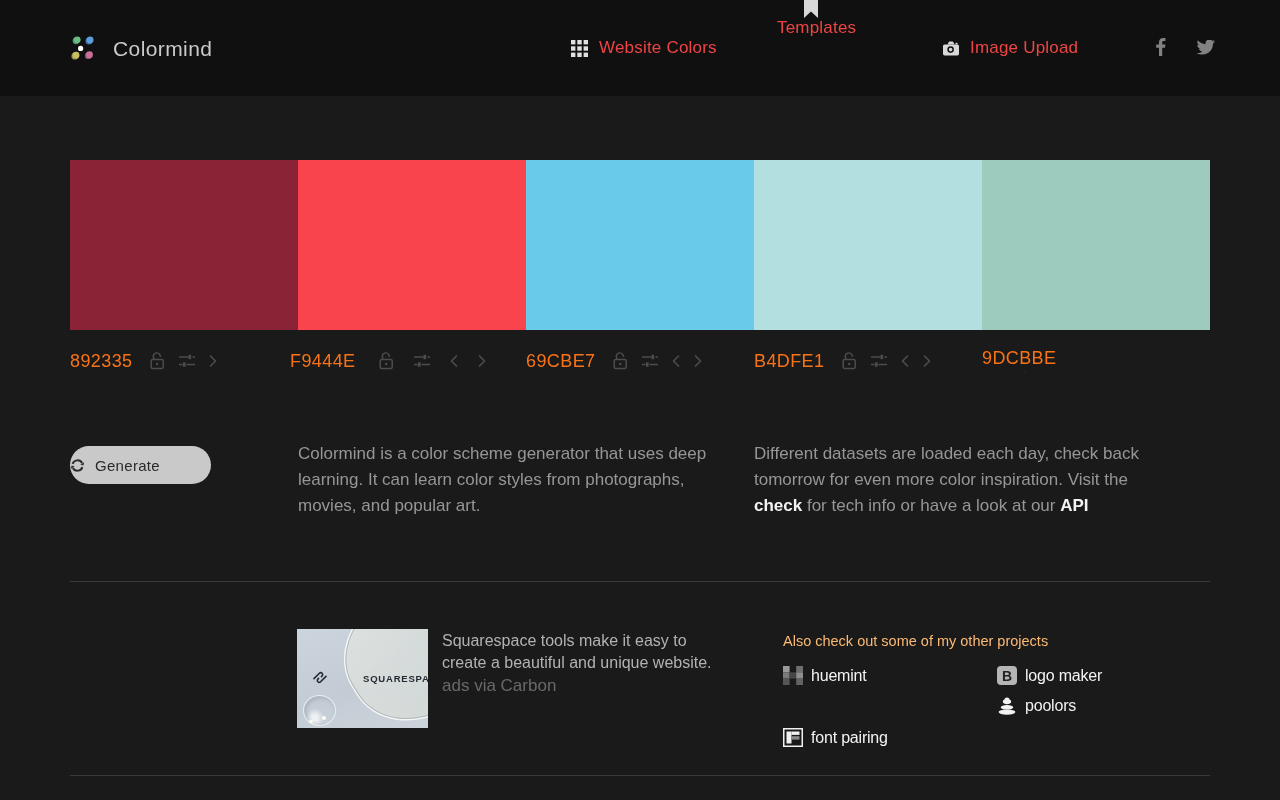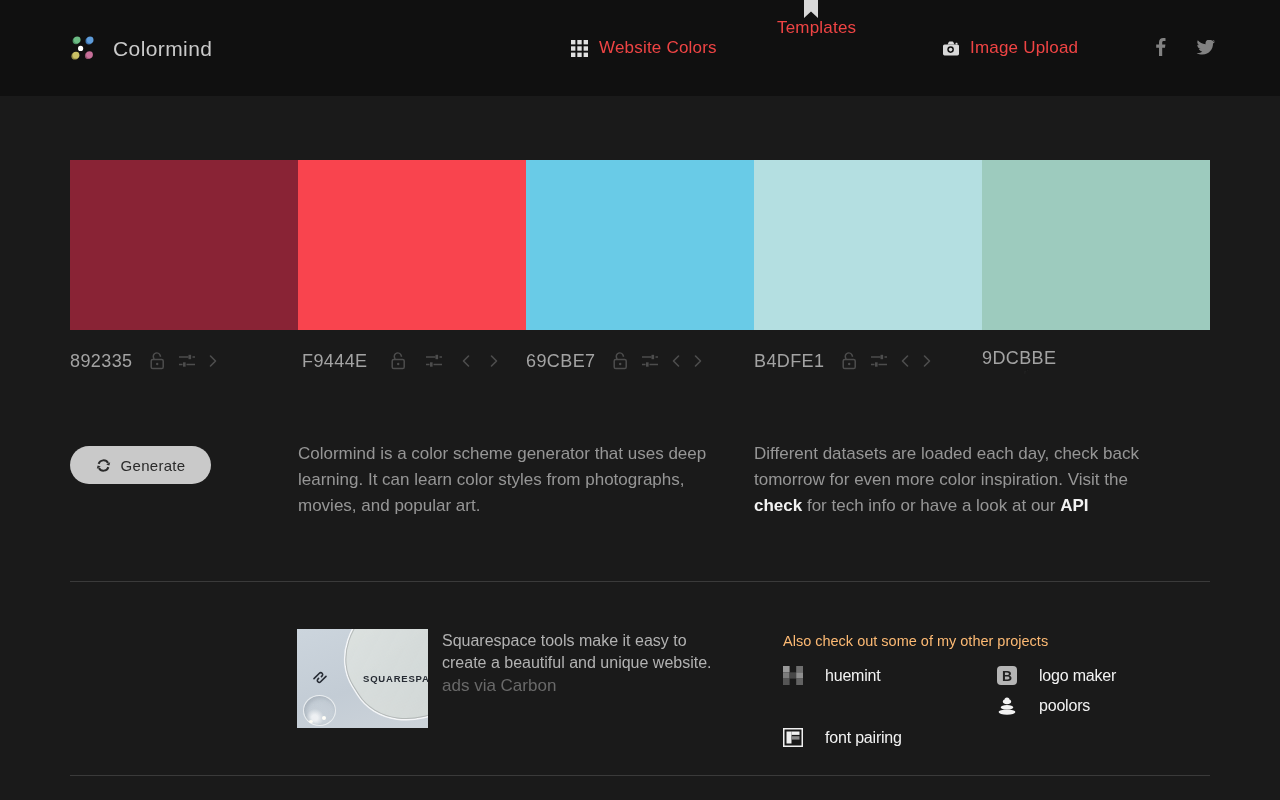--- a/index.html
+++ b/index.html
@@ -8,33 +8,33 @@
   body { background:#1a1a1a; font-family:"Liberation Sans", sans-serif; position:relative; }
   .hdr { position:absolute; left:0; top:0; width:1280px; height:96px; background:#101010; }
   .logo { position:absolute; left:70px; top:35px; width:26px; height:27px; }
   .logoname { position:absolute; left:113px; top:37px; font-size:21px; color:#cacaca; letter-spacing:0.4px; }
   .nav { position:absolute; top:0; height:96px; display:flex; align-items:center; color:#ef4444; font-size:17px; letter-spacing:0.2px; }
   .nav svg { margin-right:11px; }
   .soc { position:absolute; top:38px; }
   .palette { position:absolute; left:70px; top:160px; width:1140px; height:170px; display:flex; }
   .palette div { width:228px; height:170px; }
   .ctl { position:absolute; top:348px; height:26px; display:flex; align-items:center; }
-  .hex { color:#a3a3a3; font-size:18px; letter-spacing:0.4px; }
+  .hex { color:#f97316; font-size:18px; letter-spacing:0.4px; }
   .ctl svg { margin-left:12px; }
   .ctl svg.lk { margin-left:17px; }
-  .gen { position:absolute; left:70px; top:446px; width:141px; height:38px; background:#c9c9c9; border-radius:19px; display:flex; align-items:center; justify-content:center; color:#2a2a2a; font-size:15px; letter-spacing:0.3px; }
+  .gen { position:absolute; left:70px; top:446px; width:141px; height:38px; background:#c9c9c9; border-radius:19px; display:flex; align-items:center; justify-content:flex-start; color:#2a2a2a; font-size:15px; letter-spacing:0.3px; }
   .gen svg { margin-right:10px; }
   .para { position:absolute; top:441px; font-size:17px; line-height:26px; color:#969696; }
   .para b { color:#f2f2f2; font-weight:700; }
   .hr { position:absolute; left:70px; width:1140px; height:1px; background:#3a3a3a; }
   .adimg { position:absolute; left:297px; top:629px; width:131px; height:99px; background:linear-gradient(160deg,#ccd5dd 0%,#c3ccd5 55%,#cdd4da 100%); overflow:hidden; }
   .adtxt { position:absolute; left:442px; top:630px; width:280px; font-size:16px; line-height:22px; color:#b2b2b2; }
   .advia { position:absolute; left:442px; top:676px; font-size:17px; color:#696969; }
   .projtitle { position:absolute; left:783px; top:633px; font-size:14.5px; color:#fdba74; letter-spacing:0; }
-  .plink { position:absolute; display:flex; align-items:center; color:#f3f3f3; font-size:16px; letter-spacing:-0.2px;gap:14px; }
+  .plink { position:absolute; display:flex; align-items:center; color:#f3f3f3; font-size:16px; letter-spacing:-0.2px; }
   .plink .pic { margin-right:8px; }
 </style>
 </head>
 <body>
   <div class="hdr"></div>
 
   <svg class="logo" width="26" height="27" viewBox="0 0 26 27">
     <circle cx="6" cy="5.8" r="3.4" fill="#4e9465"></circle>
     <circle cx="7.2" cy="4.8" r="3.4" fill="#6cbb84"></circle>
     <circle cx="18.9" cy="6" r="3.4" fill="#3f74b0"></circle>
@@ -109,21 +109,21 @@
         <path d="M1 12.5 H4.5"></path>
         <path d="M8.5 12.5 H17"></path>
         <rect x="10.5" y="2.8" width="2.6" height="4.4" fill="#4d4d4d" stroke="none"></rect>
         <rect x="5" y="10.3" width="2.6" height="4.4" fill="#4d4d4d" stroke="none"></rect>
       </g>
     </svg>
     <svg width="10" height="14" viewBox="0 0 10 14">
       <path d="M2.5 2 L7.5 7 L2.5 12" fill="none" stroke="#4d4d4d" stroke-width="1.6" stroke-linecap="round" stroke-linejoin="round"></path>
     </svg>
   </div>
-  <div class="ctl" style="left:302px;gap:6px;">
+  <div class="ctl" style="left:290px;gap:6px;">
     <span class="hex">F9444E</span>
     <svg class="lk" width="17" height="18" viewBox="0 0 17 18">
       <g fill="none" stroke="#4d4d4d" stroke-width="1.5">
         <rect x="2.2" y="7.4" width="12" height="9.2" rx="1.6"></rect>
         <circle cx="8.2" cy="12" r="1.2" fill="#4d4d4d" stroke="none"></circle>
         <path d="M5 7.2 L4.5 5.6 A3.4 3.4 0 0 1 11.1 3.3 L11.6 4.8"></path>
       </g>
     </svg>
     <svg width="18" height="18" viewBox="0 0 18 18">
       <g stroke="#4d4d4d" stroke-width="1.5" fill="none">

